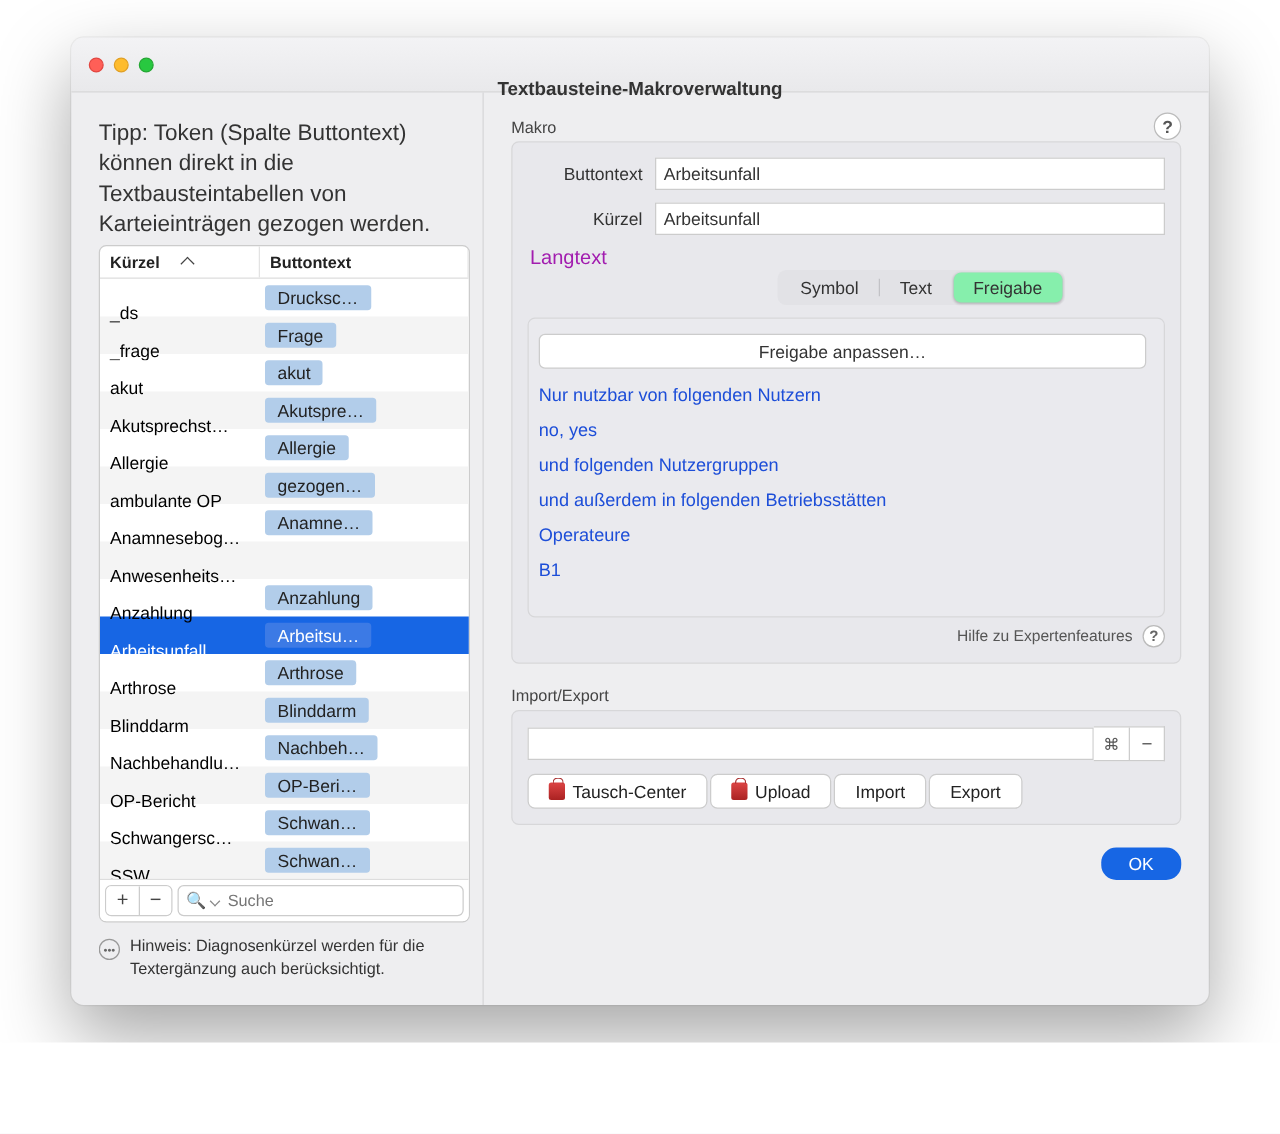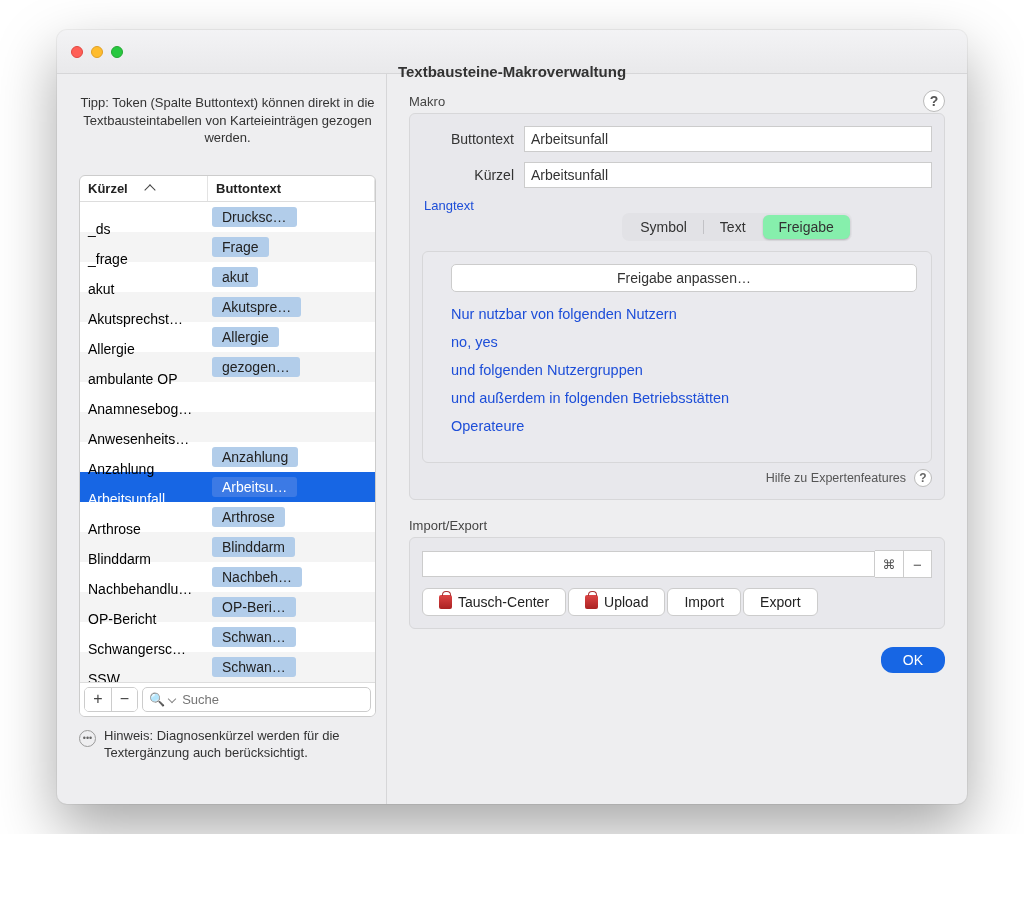--- a/index.html
+++ b/index.html
@@ -14,21 +14,21 @@
   .titlebar { height:44px; display:flex; align-items:center; position:relative; background:linear-gradient(#f3f3f5,#e9e9eb); border-bottom:1px solid #d6d6d8;}
   .traffic { position:absolute; left:14px; display:flex; gap:8px;}
   .tl { width:12px; height:12px; border-radius:50%; }
   .tl.r{background:#ff5f57;border:0.5px solid #e24640;}
   .tl.y{background:#febc2e;border:0.5px solid #e1a024;}
   .tl.g{background:#28c840;border:0.5px solid #24a733;}
   .title { flex:1; text-align:center; font-weight:600; font-size:15px; color:#333;margin-top:40px;}
   .content { display:flex; min-height:730px;}
   .left { width:330px; padding:20px 10px 14px 22px; border-right:1px solid #d6d6d8;}
   .right { flex:1; padding:20px 22px 18px 22px; position:relative;}
-  .tip { font-size:13px; color:#333; margin-bottom:28px; line-height:1.35;text-align:center;}
+  .tip { font-size:18px; color:#333; margin-bottom:5px; line-height:1.35;}
   .hint { font-size:13px; color:#333; line-height:1.35; margin-top:10px; display:flex; align-items:flex-start; gap:8px;}
   .hint .dots{ width:17px;height:17px;border:1px solid #999;border-radius:50%; display:flex;align-items:center;justify-content:center;font-size:9px;color:#666;flex-shrink:0;margin-top:3px;}
   .table { border:1px solid #ccc; border-radius:6px; background:#fff; overflow:hidden;}
   .thead { display:flex; font-size:13px; font-weight:600; color:#222; border-bottom:1px solid #ddd;}
   .th { padding:5px 8px; border-right:1px solid #e3e3e3;}
   .th.k { width:128px; display:flex; align-items:center; gap:18px;}
   .th.b { flex:1;}
   .chev { width:8px;height:8px;border-left:1.5px solid #444;border-top:1.5px solid #444; transform:rotate(45deg); margin-top:3px;}
   .tbody { max-height:480px; overflow-y:scroll;}
   .tbody::-webkit-scrollbar{width:14px;}
@@ -47,27 +47,27 @@
   .search { flex:1; display:flex; align-items:center; border:1px solid #ccc; border-radius:5px; height:25px; padding:0 6px; background:#fff;}
   .search .mag{ font-size:13px; color:#888; margin-right:2px;}
   .search .carv{width:6px;height:6px;border-left:1.2px solid #888;border-bottom:1.2px solid #888;transform:rotate(-45deg);margin:0 5px 0 2px;}
   .search input{ border:none; outline:none; flex:1; font-size:13px; background:transparent;}
   .help { position:absolute; top:16px; right:22px; width:22px;height:22px;border:1px solid #bbb;border-radius:50%; display:flex;align-items:center;justify-content:center;font-size:14px;font-weight:600;color:#555;background:#fff;}
   .group-label { font-size:13px; color:#444; margin-bottom:4px;}
   .group { border:1px solid #d7d7d9; border-radius:6px; padding:12px; background:#e8e8ec; margin-bottom:18px;}
   .form-row{ display:flex; align-items:center; margin-bottom:10px;}
   .form-row .lbl{ width:102px; text-align:right; padding-right:10px; font-size:14px; color:#333;}
   .tinput{ flex:1; height:26px; border:1px solid #ccc; background:#fff; padding:0 6px; font-size:14px; color:#333; display:flex; align-items:center;}
-  .lang-label{ font-size:13px; color:#1d4ed8; margin:6px 0 2px 2px;}
+  .lang-label{ font-size:16px; color:#a21caf; margin:6px 0 2px 2px;}
   .segwrap{ display:flex; justify-content:center; margin:-2px 0 10px 120px;}
   .seg { display:inline-flex; background:#e2e2e6; border-radius:7px; padding:2px;}
   .seg .opt { padding:4px 16px; font-size:14px; color:#333; border-radius:6px;}
   .seg .opt.active{ background:#86efac; box-shadow:0 1px 2px rgba(0,0,0,0.2);}
   .seg .sep{ width:1px; background:#c2c2c6; margin:5px 0;}
-  .langpanel{ border:1px solid #d7d7d9; border-radius:6px; padding:12px 14px 16px 28px; background:#eaeaee;}
+  .langpanel{ border:1px solid #d7d7d9; border-radius:6px; padding:12px 14px 16px 8px; background:#eaeaee;}
   .freebtn{ display:block; width:100%; height:28px; background:#fff; border:1px solid #ccc; border-radius:5px; font-size:14px; color:#333; margin-bottom:14px;}
   .ftxt{ font-size:14.5px; color:#1d4ed8; margin:12px 0;}
   .expert{ display:flex; justify-content:flex-end; align-items:center; gap:8px; font-size:12.5px; color:#555; margin-top:6px;}
   .qcirc{ width:18px;height:18px;border:1px solid #bbb;border-radius:50%; display:flex;align-items:center;justify-content:center;font-size:12px;font-weight:600;color:#666;background:#fff;}
   .ie-row{ display:flex; align-items:center; gap:0; margin-bottom:10px;}
   .ie-input{ flex:1; height:26px; border:1px solid #ccc; background:#fff;}
   .ie-btns{ display:flex; border:1px solid #ccc; border-left:none; background:#fff;}
   .ieb{ width:28px;height:26px; display:flex;align-items:center;justify-content:center; font-size:15px; color:#555;}
   .ieb + .ieb{ border-left:1px solid #ccc;}
   .btnrow{ display:flex; gap:2px;}
@@ -124,20 +124,21 @@
             <div class="row">
               <div class="cell k">Allergie</div>
               <div class="cell b"><span class="token">Allergie</span></div>
             </div>
             <div class="row alt">
               <div class="cell k">ambulante OP</div>
               <div class="cell b"><span class="token">gezogen…</span></div>
             </div>
             <div class="row">
               <div class="cell k">Anamnesebog…</div>
+              <div class="cell b"><span class="token">Anamne…</span></div>
             </div>
             <div class="row alt">
               <div class="cell k">Anwesenheits…</div>
             </div>
             <div class="row">
               <div class="cell k">Anzahlung</div>
               <div class="cell b"><span class="token">Anzahlung</span></div>
             </div>
             <div class="row alt sel">
               <div class="cell k">Arbeitsunfall</div>
@@ -216,20 +217,21 @@
           </div>
         </div>
 
         <div class="langpanel">
           <button class="freebtn">Freigabe anpassen…</button>
           <div class="ftxt">Nur nutzbar von folgenden Nutzern</div>
           <div class="ftxt">no, yes</div>
           <div class="ftxt">und folgenden Nutzergruppen</div>
           <div class="ftxt">und außerdem in folgenden Betriebsstätten</div>
           <div class="ftxt">Operateure</div>
+          <div class="ftxt">B1</div>
         </div>
         <div class="expert">
           <span>Hilfe zu Expertenfeatures</span>
           <span class="qcirc">?</span>
         </div>
       </div>
 
       <div class="group-label">Import/Export</div>
       <div class="group">
         <div class="ie-row">

